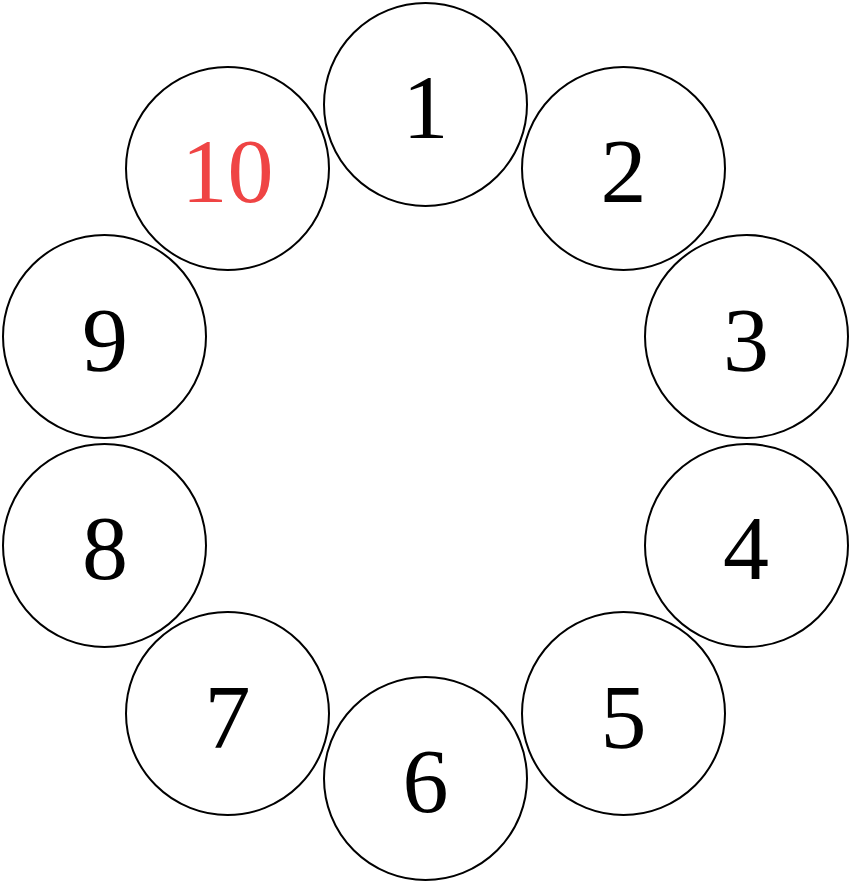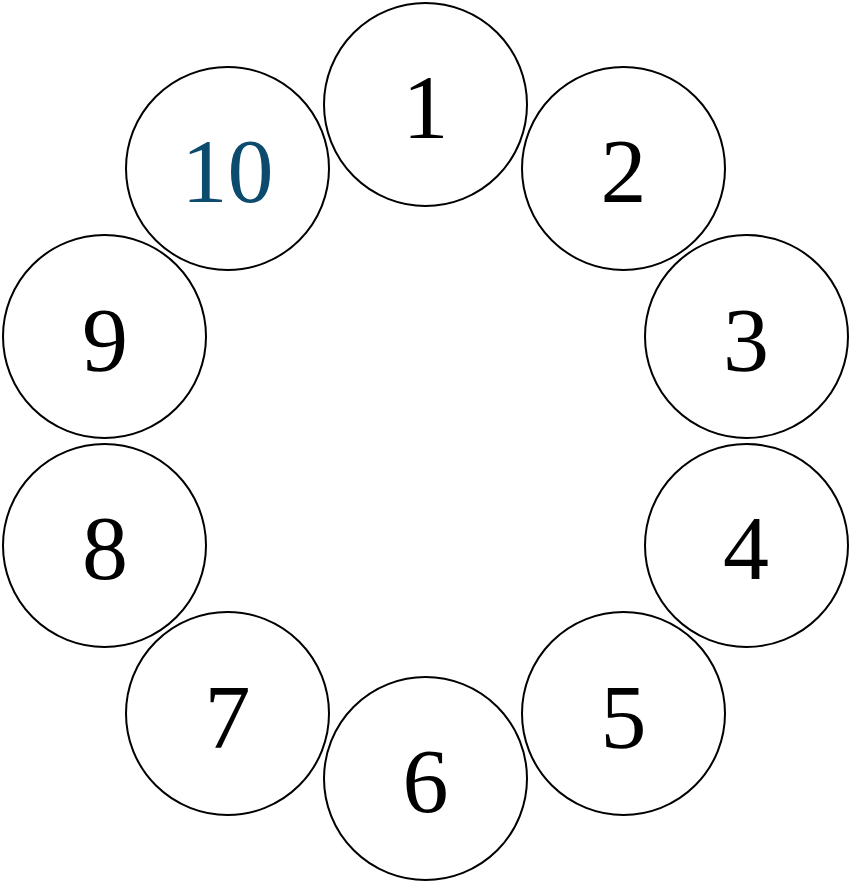--- a/index.html
+++ b/index.html
@@ -58,15 +58,15 @@
     <div class="node" style="left: 124.916px; top: 611.139px; width: 205px; height: 205px; border-color: rgb(0, 0, 0); background: rgb(255, 255, 255);">
       <span class="node-label" style="color: rgb(0, 0, 0);">7</span>
     </div>
     <div class="node" style="left: 2.49395px; top: 442.639px; width: 205px; height: 205px; border-color: rgb(0, 0, 0); background: rgb(255, 255, 255);">
       <span class="node-label" style="color: rgb(0, 0, 0);">8</span>
     </div>
     <div class="node" style="left: 2.49395px; top: 234.361px; width: 205px; height: 205px; border-color: rgb(0, 0, 0); background: rgb(255, 255, 255);">
       <span class="node-label" style="color: rgb(0, 0, 0);">9</span>
     </div>
     <div class="node" style="left: 124.916px; top: 65.8613px; width: 205px; height: 205px; border-color: rgb(0, 0, 0); background: rgb(255, 255, 255);">
-      <span class="node-label" style="color: #0c4a6e;">10</span>
+      <span class="node-label" style="color: #ef4444;">10</span>
     </div>
   </div>
 
 </body></html>

